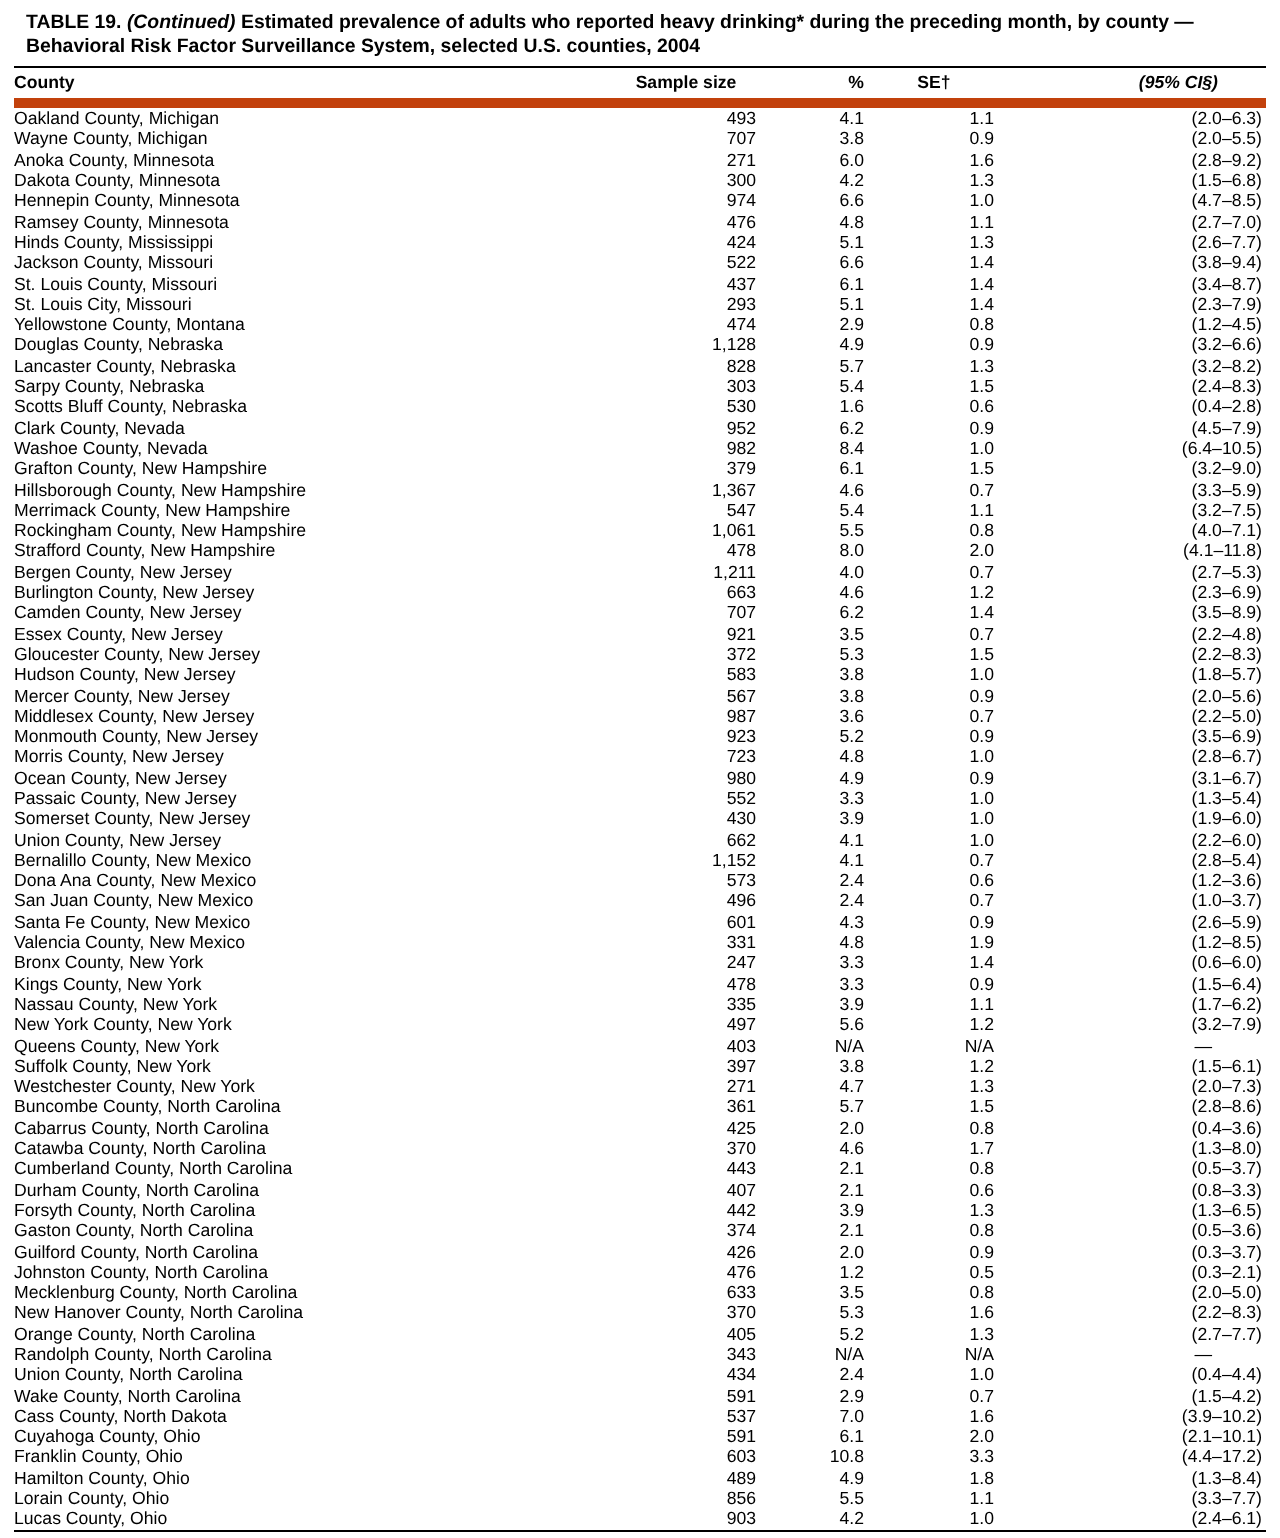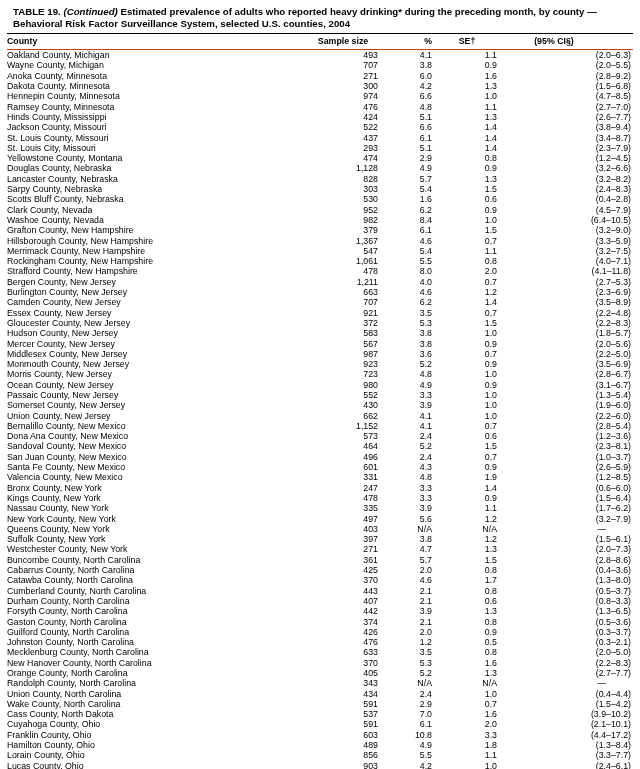--- a/index.html
+++ b/index.html
@@ -12,28 +12,28 @@
   .title {
     font-size: 9.7px; font-weight: bold; line-height: 11.6px;
     margin: 0 0 4px 6px; letter-spacing: 0;
   }
   .title .italic { font-style: italic; }
   table.data-table {
     width: 626px; border-collapse: collapse; table-layout: fixed;
     border-top: 1.2px solid #000; border-bottom: 1.2px solid #000;
   }
   thead th {
-    border-bottom: 1px solid #c2410c; font-size: 8.8px; font-weight: bold;
+    border-bottom: 5px solid #c2410c; font-size: 8.8px; font-weight: bold;
     padding: 2px 0 3px 0; vertical-align: bottom; white-space: nowrap;
   }
   th.h-county { text-align: left; }
   th.h-sample { text-align: center; }
   th.h-pct { text-align: right; padding-right: 5px; }
   th.h-se { text-align: center; padding-right: 2px; }
-  th.h-ci { text-align: center; padding-right: 24px; }
+  th.h-ci { text-align: right; padding-right: 24px; font-style: italic; }
   tbody td {
     font-size: 8.8px; height: 10.3px; line-height: 10.3px;
     white-space: nowrap; overflow: hidden; padding: 0;
   }
   td.col-county { text-align: left; }
   td.col-sample { text-align: right; padding-right: 1px; }
   td.col-pct { text-align: right; padding-right: 5px; }
   td.col-se { text-align: right; padding-right: 2px; }
   td.col-ci { text-align: right; padding-right: 2px; }
   td.col-ci.dash { padding-right: 27px; }
@@ -328,27 +328,20 @@
           <td class="col-ci">(2.8–5.4)</td>
         </tr>
         <tr>
           <td class="col-county">Dona Ana County, New Mexico</td>
           <td class="col-sample">573</td>
           <td class="col-pct">2.4</td>
           <td class="col-se">0.6</td>
           <td class="col-ci">(1.2–3.6)</td>
         </tr>
         <tr>
-          <td class="col-county">Sandoval County, New Mexico</td>
-          <td class="col-sample">464</td>
-          <td class="col-pct">5.2</td>
-          <td class="col-se">1.5</td>
-          <td class="col-ci">(2.3–8.1)</td>
-        </tr>
-        <tr>
           <td class="col-county">San Juan County, New Mexico</td>
           <td class="col-sample">496</td>
           <td class="col-pct">2.4</td>
           <td class="col-se">0.7</td>
           <td class="col-ci">(1.0–3.7)</td>
         </tr>
         <tr>
           <td class="col-county">Santa Fe County, New Mexico</td>
           <td class="col-sample">601</td>
           <td class="col-pct">4.3</td>

